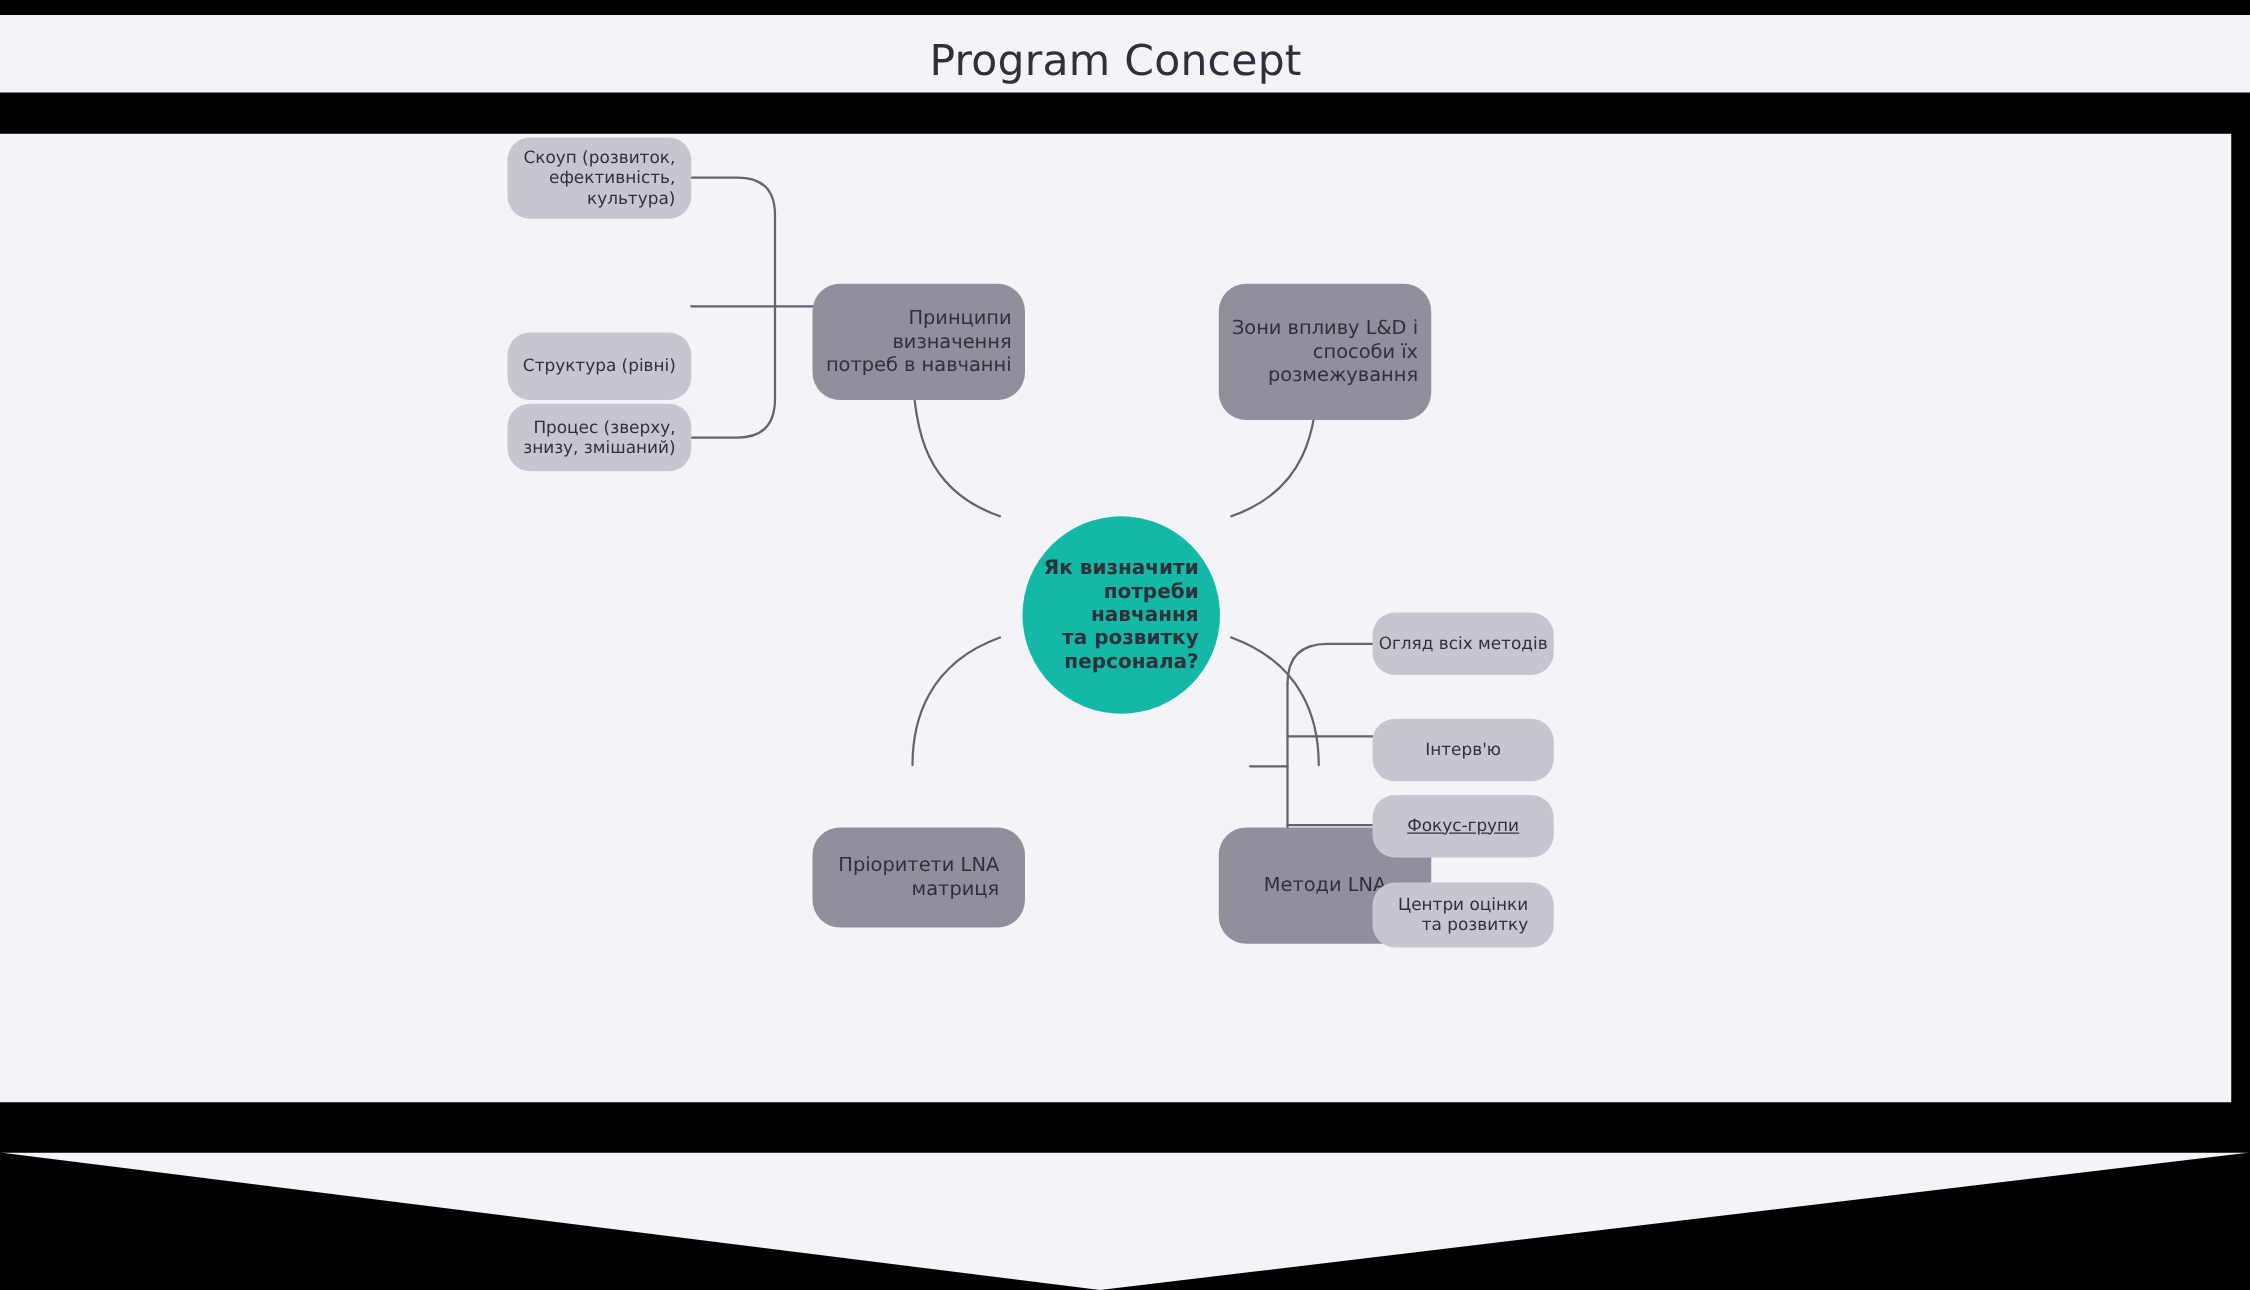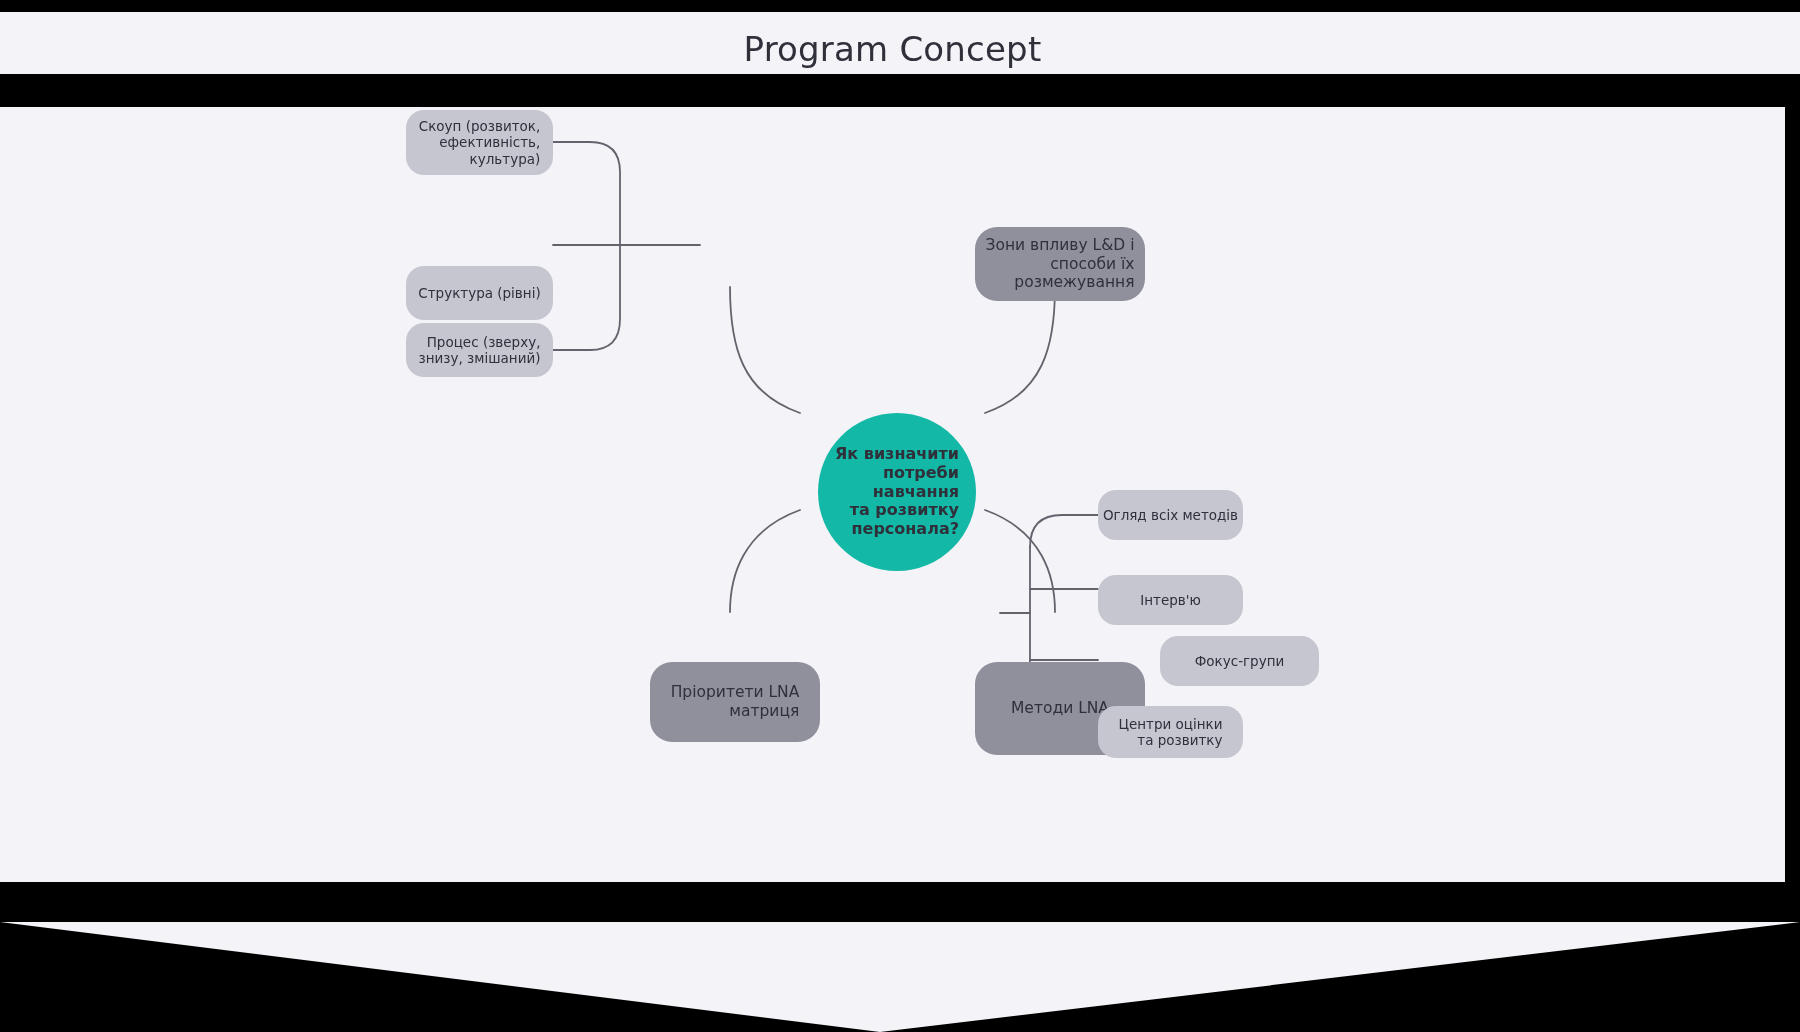--- a/index.html
+++ b/index.html
@@ -158,41 +158,44 @@
 
     <div class="node leaf" style="left:406px; top:3px; width:147px; height:65px;">Скоуп (розвиток,
 ефективність,
 культура)</div>
 
     <div class="node leaf" style="left:406px; top:111px; width:147px; height:54px;margin-top:48px;">Структура (рівні)</div>
 
     <div class="node leaf" style="left:406px; top:216px; width:147px; height:54px;">Процес (зверху,
 знизу, змішаний)</div>
 
-
-    <div class="node branch" style="left:975px; top:120px; width:170px; height:74px;">Зони впливу L&amp;D і
+    <div class="node branch" style="left:650px; top:120px; width:170px; height:93px;">Принципи
+визначення
+потреб в навчанні</div>
+
+    <div class="node branch" style="left:975px; top:120px; width:170px; height:109px;">Зони впливу L&amp;D і
 способи їх
 розмежування</div>
 
     <div class="node center" style="left:818px; top:306px; width:158px; height:158px;">Як визначити
 потреби
 навчання
 та розвитку
 персонала?</div>
 
     <div class="node branch" style="left:975px; top:555px; width:170px; height:93px;">Методи LNA</div>
 
     <div class="node branch" style="left:650px; top:555px; width:170px; height:80px;">Пріоритети LNA
 матриця</div>
 
     <div class="node leaf" style="left:1098px; top:383px; width:145px; height:50px;">Огляд всіх методів</div>
 
     <div class="node leaf" style="left:1098px; top:458px; width:145px; height:50px;margin-top:10px;">Інтерв'ю</div>
 
-    <div class="node leaf" style="left:1160px; top:529px; width:159px; height:50px;">Фокус-групи</div>
+    <div class="node leaf" style="left:1098px; top:529px; width:145px; height:50px;text-decoration:underline;">Фокус-групи</div>
 
     <div class="node leaf" style="left:1098px; top:599px; width:145px; height:52px;">Центри оцінки
 та розвитку</div>
 
   </div>
 
   <div class="bottom-black"></div>
 
   <svg class="bottom-triangle" viewBox="0 0 1800 110" preserveAspectRatio="none">
     <polygon points="0,0 1800,0 880,110" fill="#f4f4f8"></polygon>

